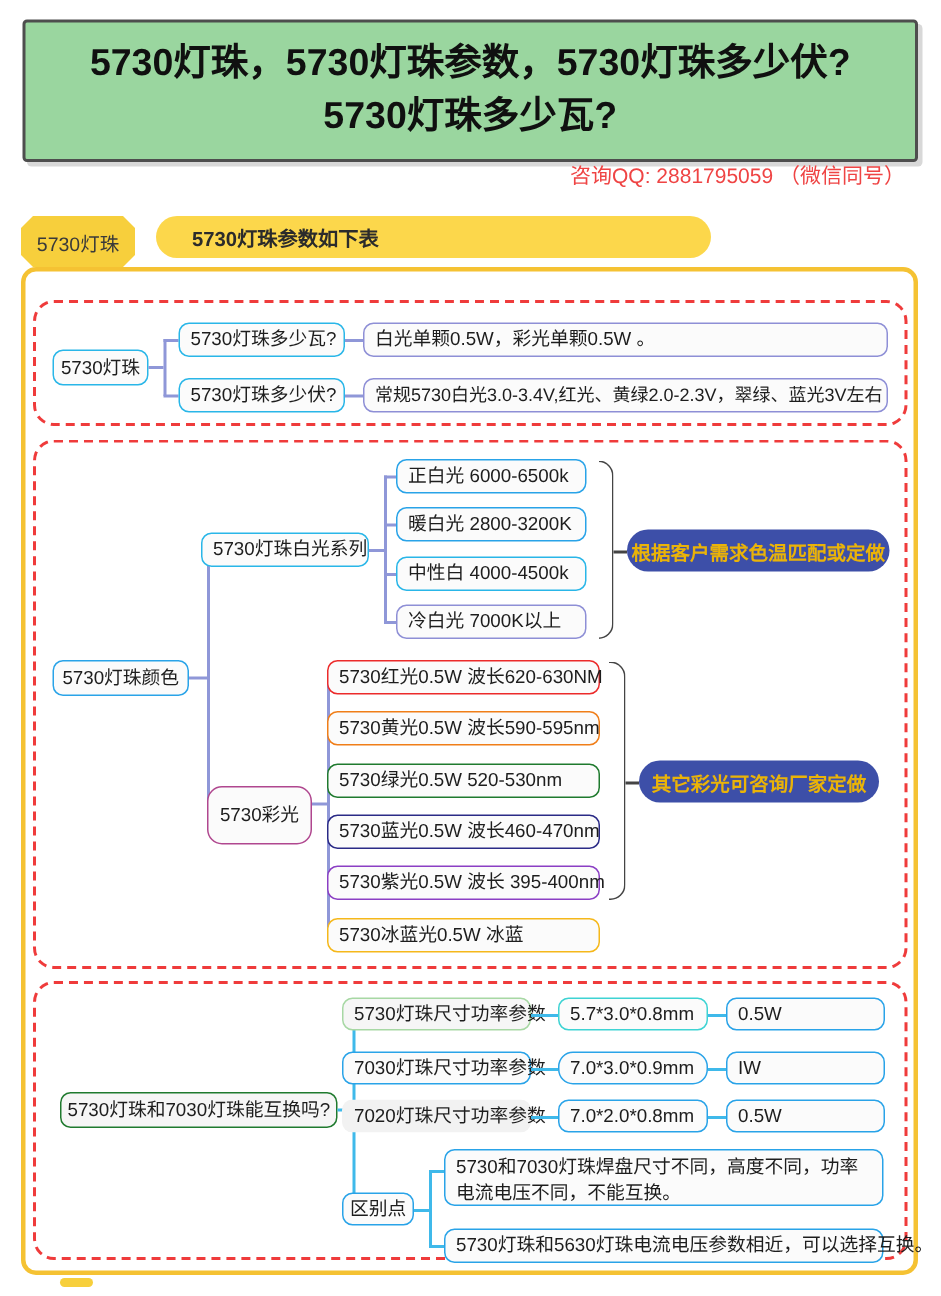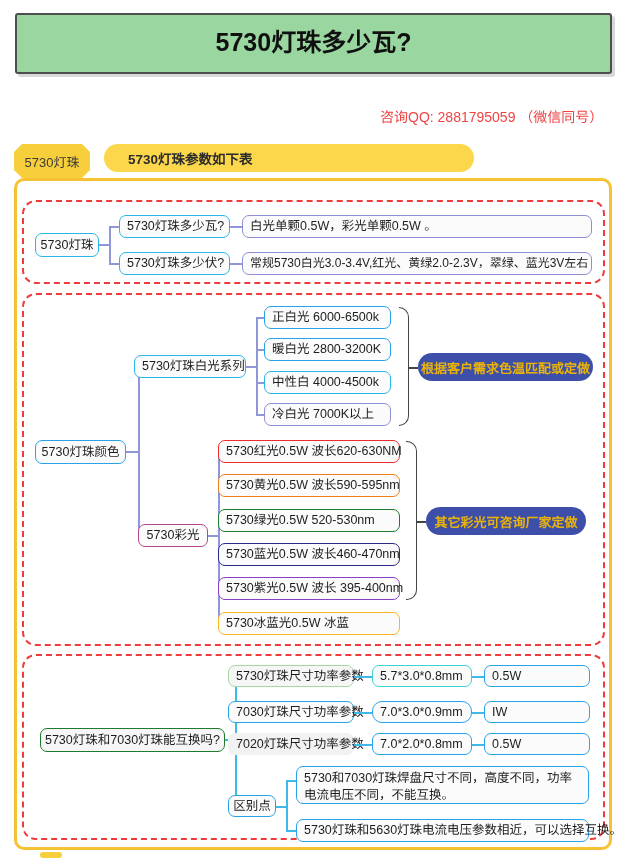--- a/index.html
+++ b/index.html
@@ -141,20 +141,21 @@
   .bottom-dot{
     position:absolute;left:40px;top:852px;
     width:22px;height:6px;border-radius:3px;background:#f7cf3c;
   }
 </style>
 </head>
 <body>
 
 <div class="banner-wrap">
   <div class="banner">
+    <div class="line">5730灯珠，5730灯珠参数，5730灯珠多少伏?</div>
     <div class="line">5730灯珠多少瓦?</div>
   </div>
 </div>
 
 <div class="subhead">
   <div class="right">咨询QQ:  2881795059  （微信同号）</div>
 </div>
 
 <div class="tab-pentagon">5730灯珠</div>
 <div class="tab-banner">5730灯珠参数如下表</div>
@@ -182,21 +183,21 @@
 <div class="dashed" id="sec-color"></div>
 
 <div class="node blue" style="left:35px;top:440px;width:91px;height:24px;justify-content:center;">5730灯珠颜色</div>
 
 <div class="conn h" style="left:126px;top:451px;width:12px;"></div>
 <div class="conn v" style="left:138px;top:366px;height:170px;"></div>
 <div class="conn h" style="left:138px;top:366px;width:10px;"></div>
 <div class="conn h" style="left:138px;top:535px;width:10px;"></div>
 
 <div class="node cy" style="left:134px;top:355px;width:112px;height:23px;">5730灯珠白光系列</div>
-<div class="node magenta" style="left:138px;top:524px;width:70px;height:23px;justify-content:center;">5730彩光</div>
+<div class="node magenta" style="left:138px;top:524px;width:70px;height:39px;justify-content:center;border-radius:10px;">5730彩光</div>
 
 <div class="conn h" style="left:246px;top:366px;width:10px;"></div>
 <div class="conn v" style="left:256px;top:317px;height:98px;"></div>
 <div class="conn h" style="left:256px;top:317px;width:8px;"></div>
 <div class="conn h" style="left:256px;top:349px;width:8px;"></div>
 <div class="conn h" style="left:256px;top:382px;width:8px;"></div>
 <div class="conn h" style="left:256px;top:414px;width:8px;"></div>
 
 <div class="node blue" style="left:264px;top:306px;width:127px;height:23px;">正白光 6000-6500k</div>
 <div class="node blue" style="left:264px;top:338px;width:127px;height:23px;">暖白光 2800-3200K</div>

